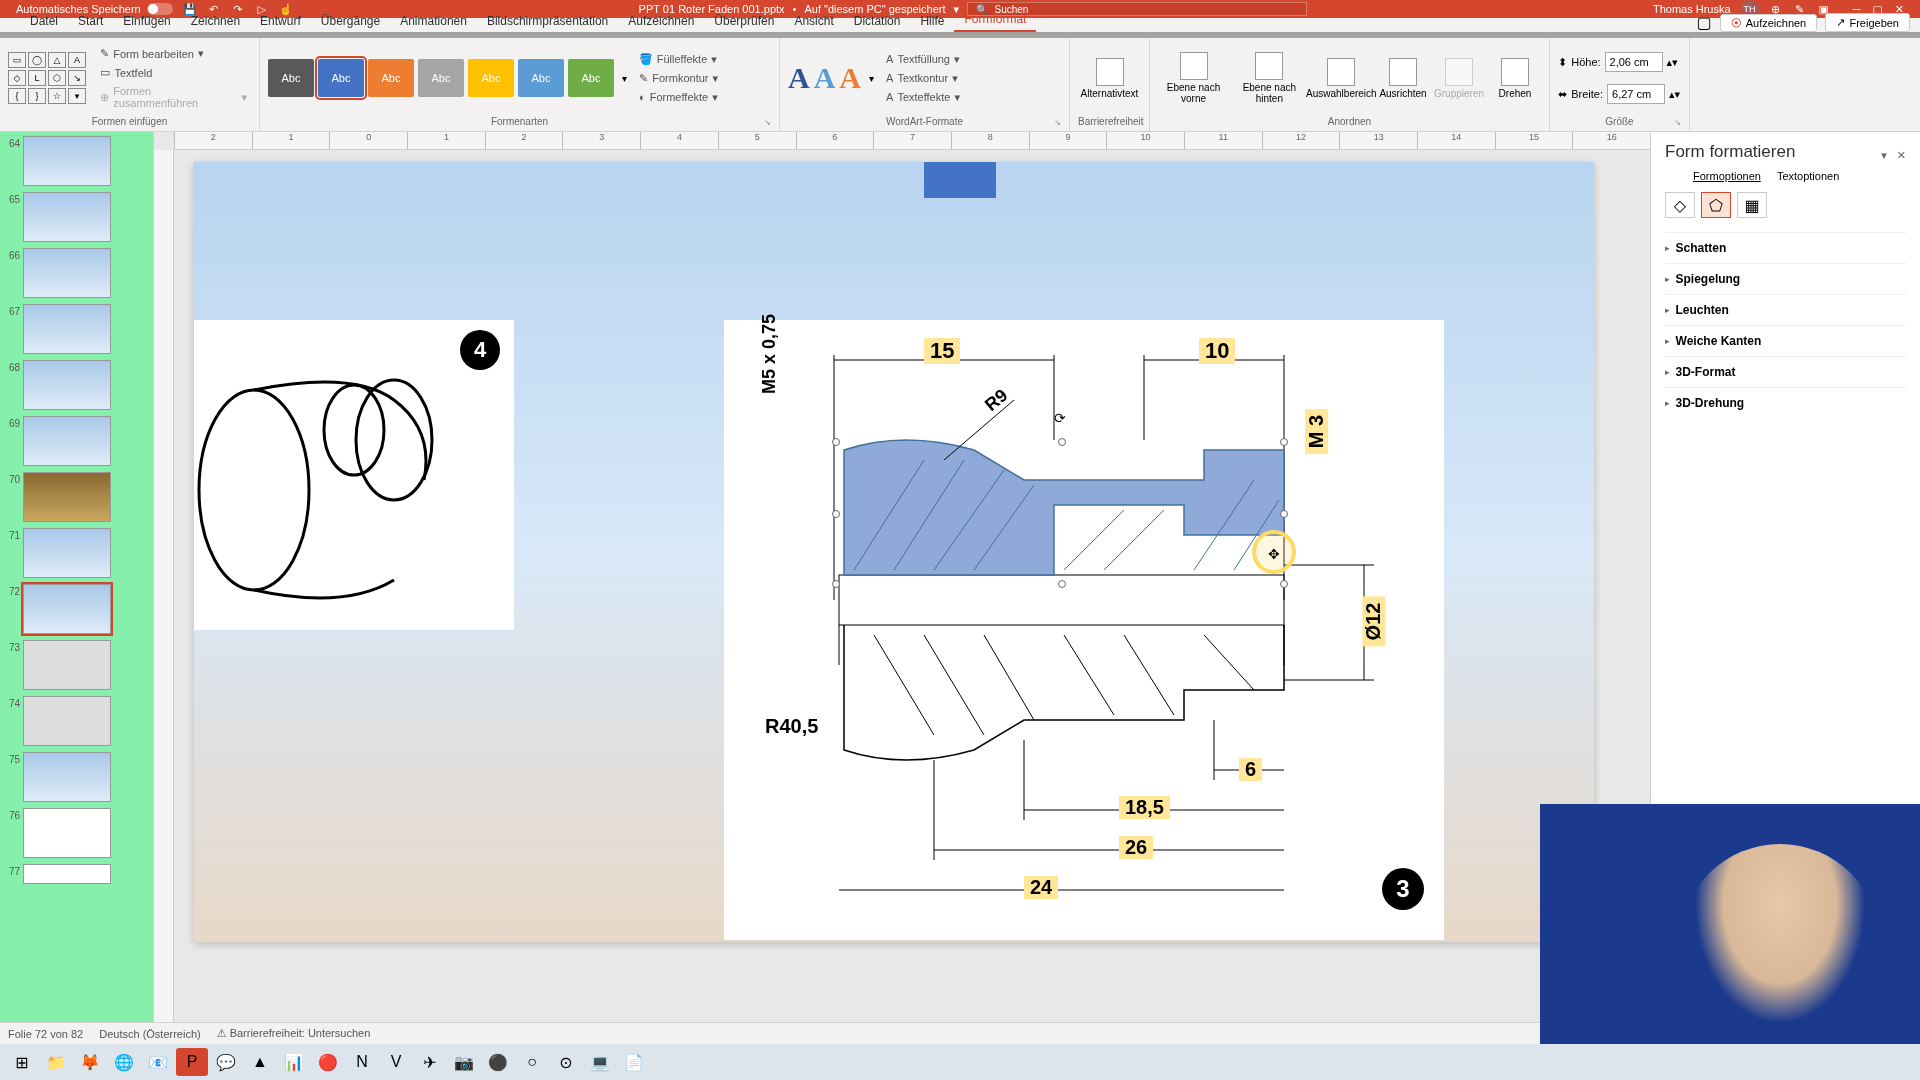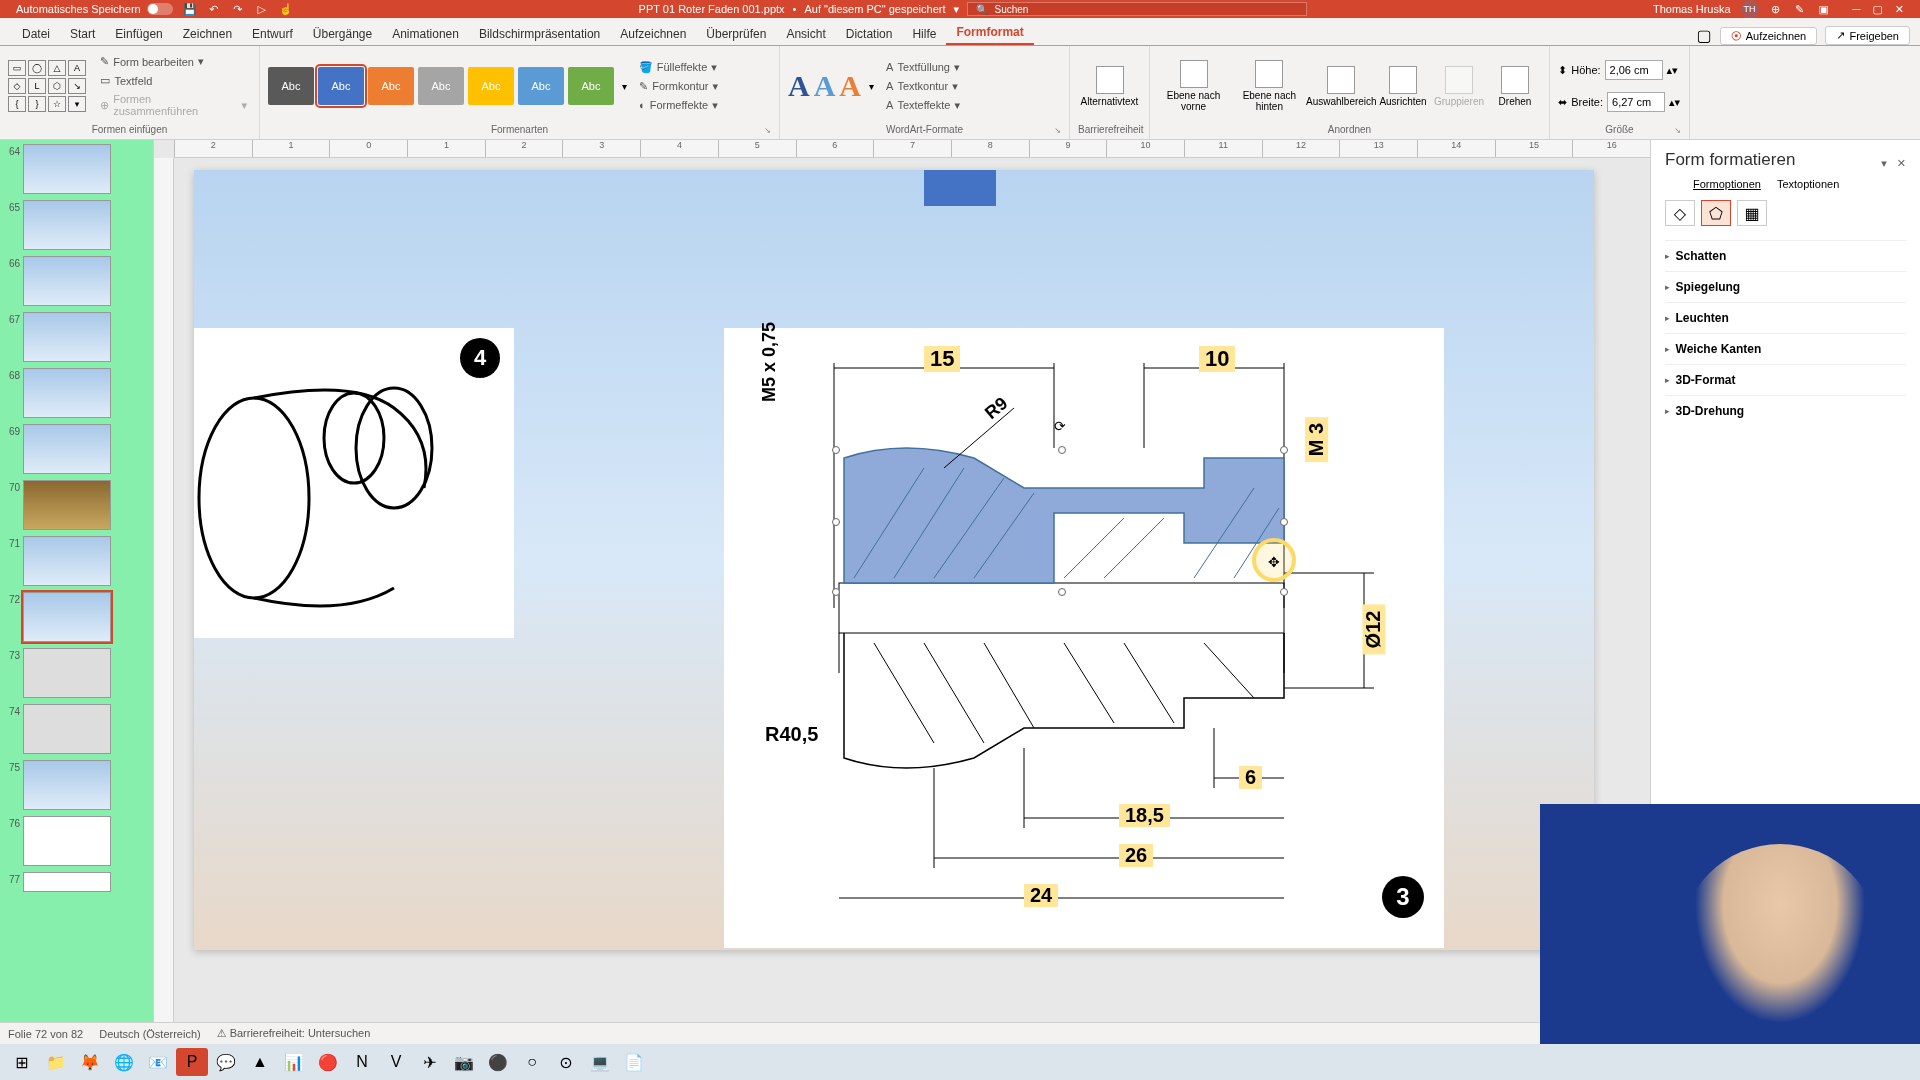--- a/index.html
+++ b/index.html
@@ -11,23 +11,23 @@
 .autosave { display: flex; align-items: center; gap: 6px; }
 .toggle { width: 26px; height: 12px; background: rgba(255,255,255,0.3); border-radius: 6px; position: relative; }
 .toggle::after { content: ''; width: 10px; height: 10px; background: white; border-radius: 50%; position: absolute; top: 1px; left: 1px; }
 .titlebar-center { flex: 1; text-align: center; display: flex; align-items: center; justify-content: center; gap: 8px; }
 .search-box { background: #c73e28; border: 1px solid rgba(255,255,255,0.3); padding: 1px 8px; width: 340px; height: 14px; display: flex; align-items: center; gap: 6px; font-size: 10px; }
 .titlebar-right { display: flex; align-items: center; gap: 10px; }
 .win-controls { display: flex; gap: 12px; margin-left: 12px; }
 .tb-icon { width: 14px; height: 14px; display: inline-flex; align-items: center; justify-content: center; }
 
 
-.menutabs { height: 28px; background: #f3f2f1; display: flex; align-items: flex-end; border-bottom: 1px solid #a3a3a3; padding-left: 12px; }
+.menutabs { height: 20px; background: #f3f2f1; display: flex; align-items: flex-end; border-bottom: 6px solid #a3a3a3; padding-left: 20px; }
 .menutab { padding: 4px 10px; font-size: 12px; color: #323130; cursor: pointer; }
-.menutab.active { color: #d4472e; border-bottom: 2px solid #d4472e; font-weight: 700; }
+.menutab.active { color: #d4472e; border-bottom: 2px solid #d4472e; font-weight: 400; }
 .menutabs-right { margin-left: auto; display: flex; align-items: center; gap: 8px; padding-right: 10px; }
 .btn-pill { background: white; border: 1px solid #ccc; border-radius: 3px; padding: 2px 10px; font-size: 11px; display: flex; align-items: center; gap: 4px; }
 
 
 .ribbon { height: 94px; background: #f3f2f1; display: flex; border-bottom: 1px solid #d0d0d0; }
 .ribbon-group { border-right: 1px solid #d8d8d8; padding: 4px 8px 2px; display: flex; flex-direction: column; }
 .ribbon-group-content { flex: 1; display: flex; align-items: center; gap: 4px; }
 .ribbon-group-label { font-size: 10px; color: #666; text-align: center; padding: 2px 0; position: relative; }
 .ribbon-group-label .dlg { position: absolute; right: 0; bottom: 2px; font-size: 8px; color: #888; }
 .shape-grid { display: grid; grid-template-columns: repeat(4, 18px); grid-auto-rows: 16px; gap: 2px; }

